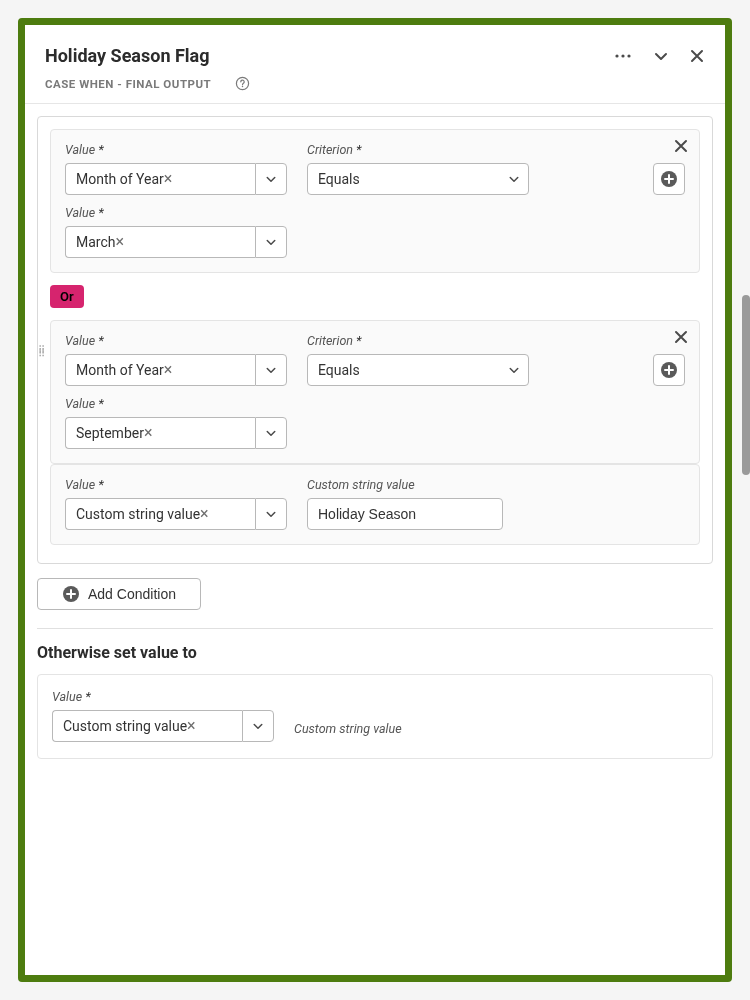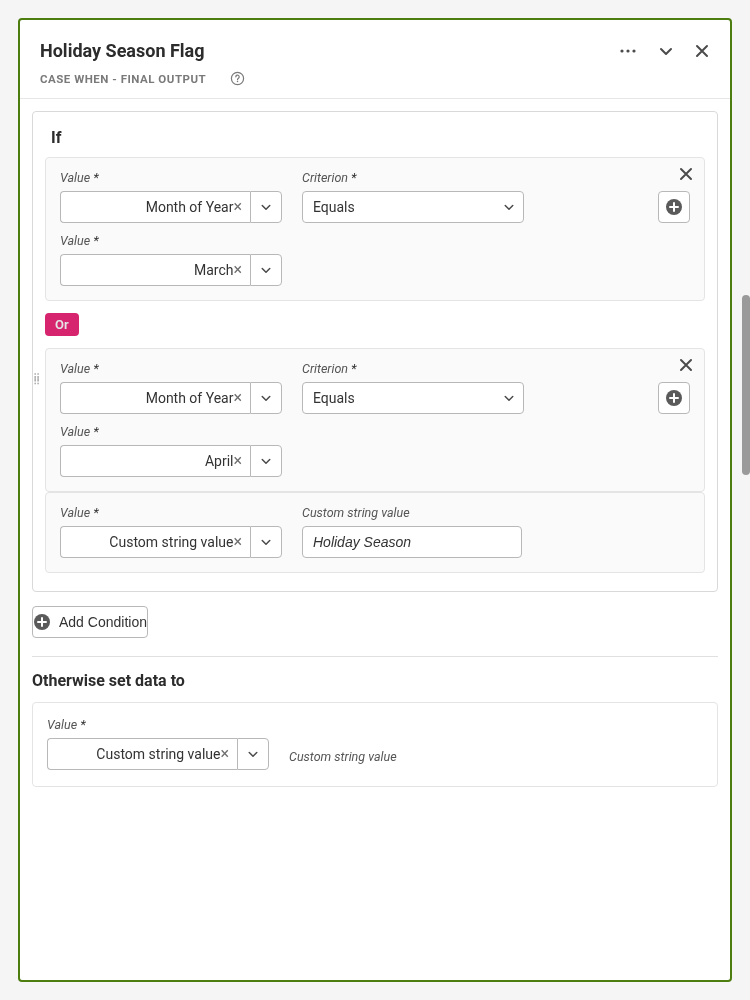--- a/index.html
+++ b/index.html
@@ -11,21 +11,21 @@
     overflow: hidden;
     position: relative;
   }
   .panel {
     position: absolute;
     left: 18px;
     top: 18px;
     width: 714px;
     height: 964px;
     background: #fff;
-    border: 2px solid #4d7c0f;
+    border: 7px solid #4d7c0f;
     border-radius: 4px;
     overflow: hidden;
   }
   .header {
     padding: 20px 20px 12px 20px;
   }
   .header-top {
     display: flex;
     align-items: center;
   }
@@ -110,21 +110,21 @@
     display:flex;
     height: 32px;
   }
   .combo-input {
     border: 1px solid #b8b8b8;
     border-right: none;
     border-radius: 4px 0 0 4px;
     background:#fff;
     display:flex;
     align-items:center;
-    justify-content:flex-end;
+    justify-content:flex-start;
     padding: 0 8px 0 10px;
     font-size: 14px;
     color:#333;
     flex:1;
   }
   .x-clear {
     color:#6e6e6e;
     font-size:16px;
     line-height:1;
     cursor:pointer;
@@ -154,21 +154,21 @@
     border:1px solid #b8b8b8;
     border-radius:4px;
     background:#fff;
     display:flex;align-items:center;justify-content:center;
     cursor:pointer;
   }
   .mt10 { margin-top:10px; }
   .or-chip {
     display:inline-block;
     background:#d6246e;
-    color:#e5e5e5;
+    color:#000000;
     font-size:13px;
     font-weight:600;
     padding:4px 10px;
     border-radius:4px;
     margin: 12px 0 12px 0;
   }
   .drag-handle {
     position:absolute;
     left:-12px;
     top: 28px;
@@ -179,32 +179,31 @@
   }
   .relwrap { position:relative; }
   .text-input {
     height:32px;
     border:1px solid #b8b8b8;
     border-radius:4px;
     background:#fff;
     padding:0 10px;
     font-size:14px;
     color:#333;
-    width:220px;
-    font-style:italic;
+    width:196px;
   }
   .add-cond {
     margin-top:14px;
     display:inline-flex;
     align-items:center;
     gap:8px;
     border:1px solid #b8b8b8;
     border-radius:4px;
     background:#fff;
-    padding:6px 0;
+    padding:6px 24px;
     font-size:14px;
     color:#333;
     cursor:pointer;
   }
   .section-divider {
     border-top:1px solid #e0e0e0;
     margin:18px 0 14px 0;
   }
   .otherwise-heading {
     font-size:16px;
@@ -266,21 +265,20 @@
           </svg>
       </span>
     </div>
   </div>
 
   <div class="divider-full"></div>
 
   <div class="body">
 
     <div class="if-block">
-      <div class="section-heading">If</div>
 
       
       <div class="condition-card">
         <div class="card-close icon-btn">
           <svg width="16" height="16" viewBox="0 0 16 16">
               <path d="M3 3l10 10M13 3L3 13" stroke="#4b4b4b" stroke-width="2" stroke-linecap="round"></path>
             </svg>
         </div>
         <div class="row">
           <div class="field" style="width:222px;">
@@ -370,21 +368,21 @@
               <svg width="18" height="18" viewBox="0 0 18 18">
                   <circle cx="9" cy="9" r="8" fill="#5a5a5a"></circle>
                   <path d="M9 5v8M5 9h8" stroke="#fff" stroke-width="2" stroke-linecap="round"></path>
                 </svg>
             </div>
           </div>
           <div class="field mt10" style="width:222px;">
             <div class="field-label"><span>Value</span> <span class="req">*</span></div>
             <div class="combo">
               <div class="combo-input">
-                <span>April</span>
+                <span>September</span>
                 <span class="x-clear">×</span>
               </div>
               <div class="combo-caret">
                 <svg width="12" height="12" viewBox="0 0 16 16">
                     <path d="M3 6l5 5 5-5" stroke="#4b4b4b" stroke-width="2" fill="none" stroke-linecap="round" stroke-linejoin="round"></path>
                   </svg>
               </div>
             </div>
           </div>
         </div>
@@ -419,21 +417,21 @@
     <button class="add-cond">
       <svg width="18" height="18" viewBox="0 0 18 18">
           <circle cx="9" cy="9" r="8" fill="#5a5a5a"></circle>
           <path d="M9 5v8M5 9h8" stroke="#fff" stroke-width="2" stroke-linecap="round"></path>
         </svg>
       <span>Add Condition</span>
     </button>
 
     <div class="section-divider"></div>
 
-    <div class="otherwise-heading">Otherwise set data to</div>
+    <div class="otherwise-heading">Otherwise set value to</div>
 
     <div class="otherwise-card">
       <div class="row">
         <div class="field" style="width:222px;">
           <div class="field-label"><span>Value</span> <span class="req">*</span></div>
           <div class="combo">
             <div class="combo-input">
               <span>Custom string value</span>
               <span class="x-clear">×</span>
             </div>

